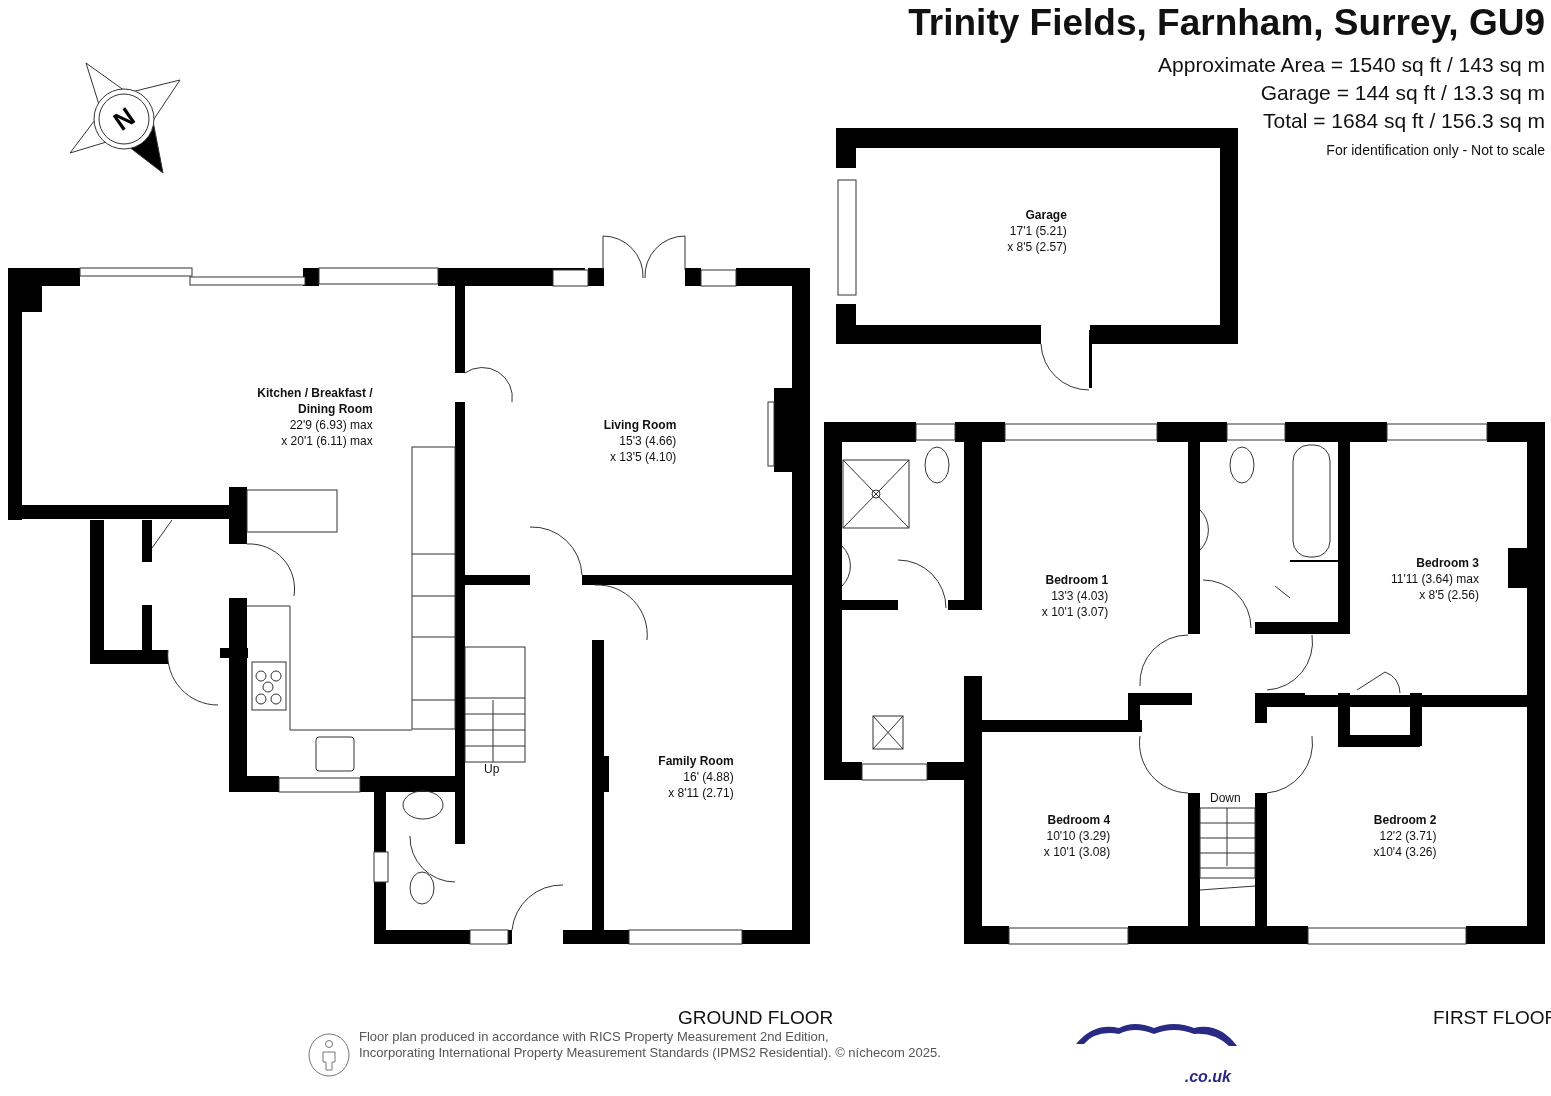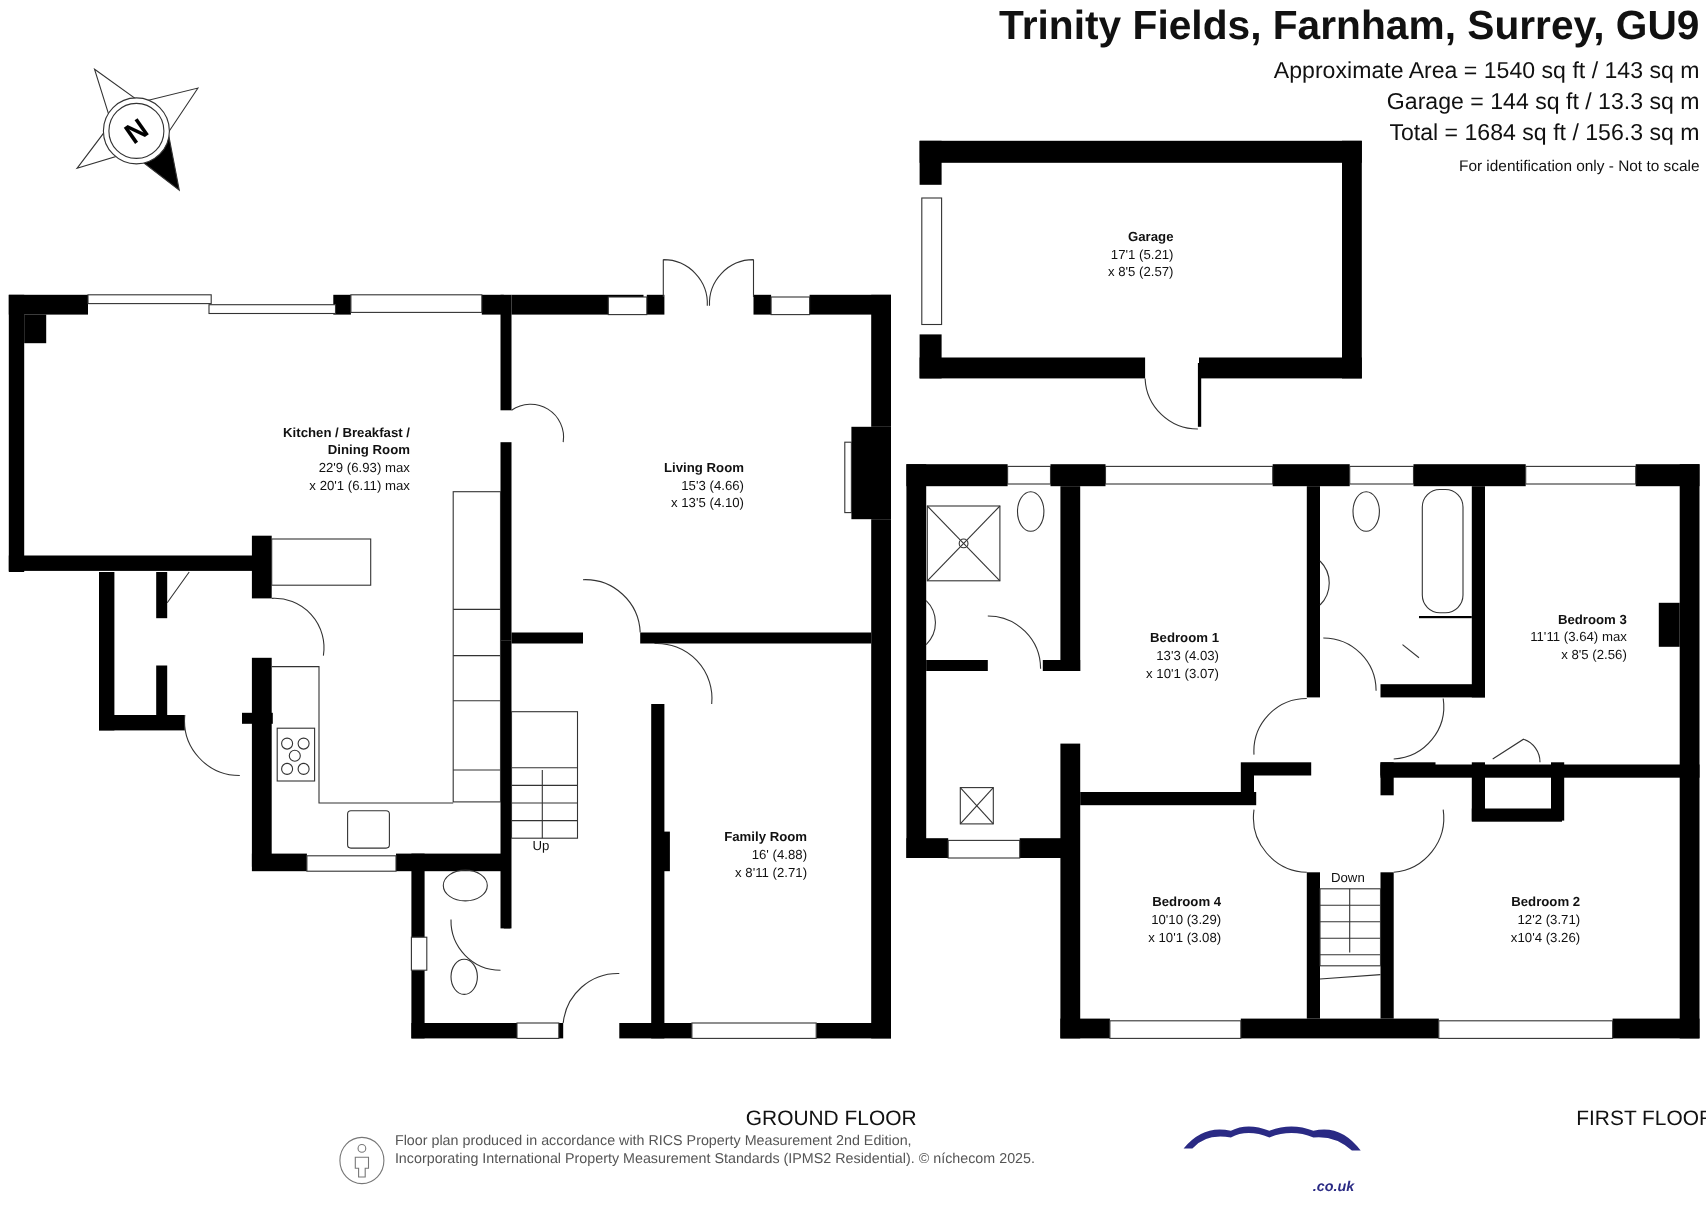--- a/index.html
+++ b/index.html
@@ -8,21 +8,21 @@
   .area { position:absolute; right:6px; font-size:21px; white-space:nowrap; text-align:center; }
   .note { position:absolute; right:6px; top:142px; font-size:14px; white-space:nowrap; }
   svg.plan { position:absolute; left:0; top:0; }
   .room { position:absolute; text-align:right; font-size:12px; line-height:16px; white-space:nowrap; transform:translateX(-50%); }
   .room .nm { font-weight:bold; }
   .floor-label { position:absolute; font-weight:normal; font-size:19px; white-space:nowrap;margin-top:44px; }
   .stair-label { position:absolute; font-weight:normal; font-size:12px; }
   .footer-text { position:absolute; left:359px; top:1029px; font-size:13px; line-height:16px; color:#555; white-space:nowrap; }
   .logo { position:absolute; left:1056px; top:1018px; width:185px; height:68px; }
   .logo .word { position:absolute; left:2px; top:10px; font-size:47px; font-weight:bold; font-style:italic; color:#2a2a84; letter-spacing:-1px; }
-  .logo .dom { position:absolute; right:10px; bottom:0px; font-size:13px; font-weight:bold; font-style:italic; color:#2a2a84; }
+  .logo .dom { position:absolute; right:10px; bottom:0px; font-size:16px; font-weight:bold; font-style:italic; color:#2a2a84; }
 </style>
 </head>
 <body>
 
 <div class="title">Trinity Fields, Farnham, Surrey, GU9</div>
 <div class="area" style="top:53px;">Approximate Area = 1540 sq ft / 143 sq m</div>
 <div class="area" style="top:81px;">Garage = 144 sq ft / 13.3 sq m</div>
 <div class="area" style="top:109px;">Total = 1684 sq ft / 156.3 sq m</div>
 <div class="note">For identification only - Not to scale</div>
 

